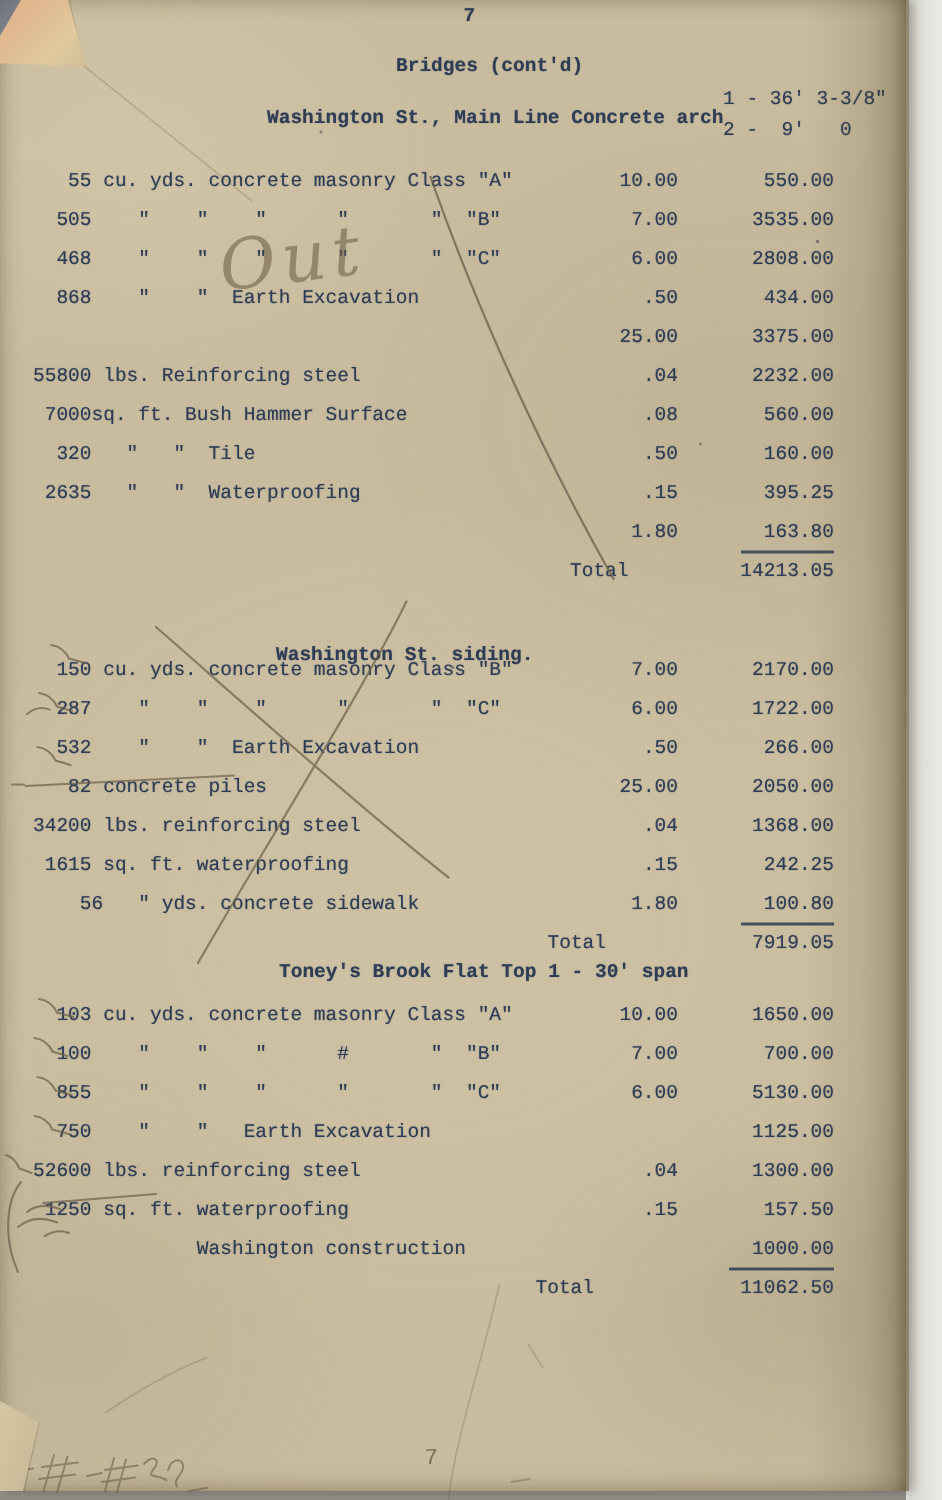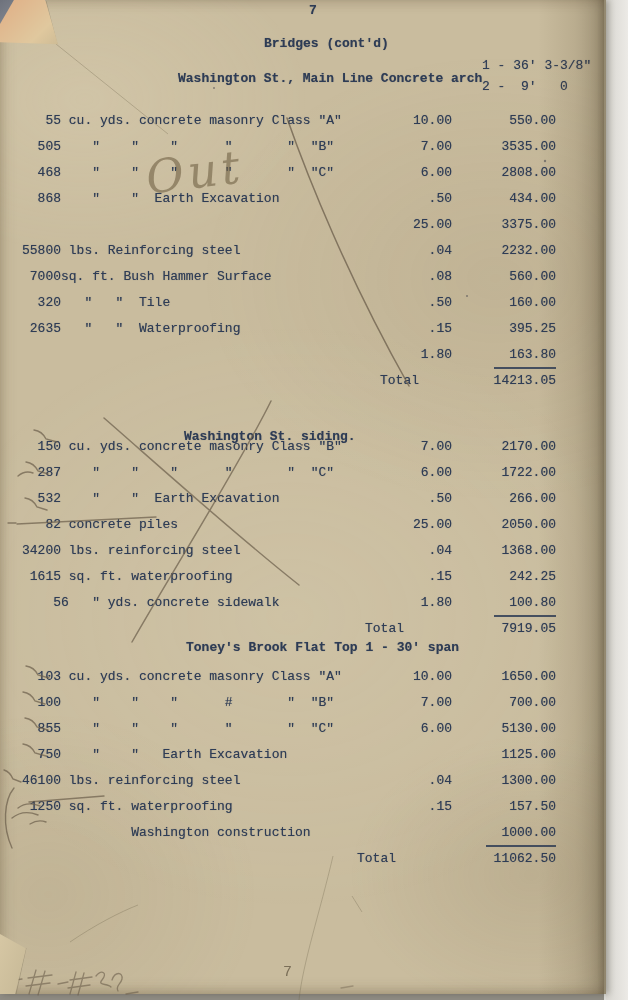--- a/index.html
+++ b/index.html
@@ -221,21 +221,21 @@
           <div class="row">
     <span class="tw desc">  855    "    "    "      "       "  "C"</span>
     <span class="tw rate">6.00</span>
     <span class="tw amount"><span class="val">5130.00</span></span>
   </div>
           <div class="row">
     <span class="tw desc">  750    "    "   Earth Excavation</span>
     <span class="tw amount"><span class="val">1125.00</span></span>
   </div>
           <div class="row">
-    <span class="tw desc">46100 lbs. reinforcing steel</span>
+    <span class="tw desc">52600 lbs. reinforcing steel</span>
     <span class="tw rate">.04</span>
     <span class="tw amount"><span class="val">1300.00</span></span>
   </div>
           <div class="row">
     <span class="tw desc"> 1250 sq. ft. waterproofing</span>
     <span class="tw rate">.15</span>
     <span class="tw amount"><span class="val">157.50</span></span>
   </div>
           <div class="row">
     <span class="tw desc">              Washington construction</span>

